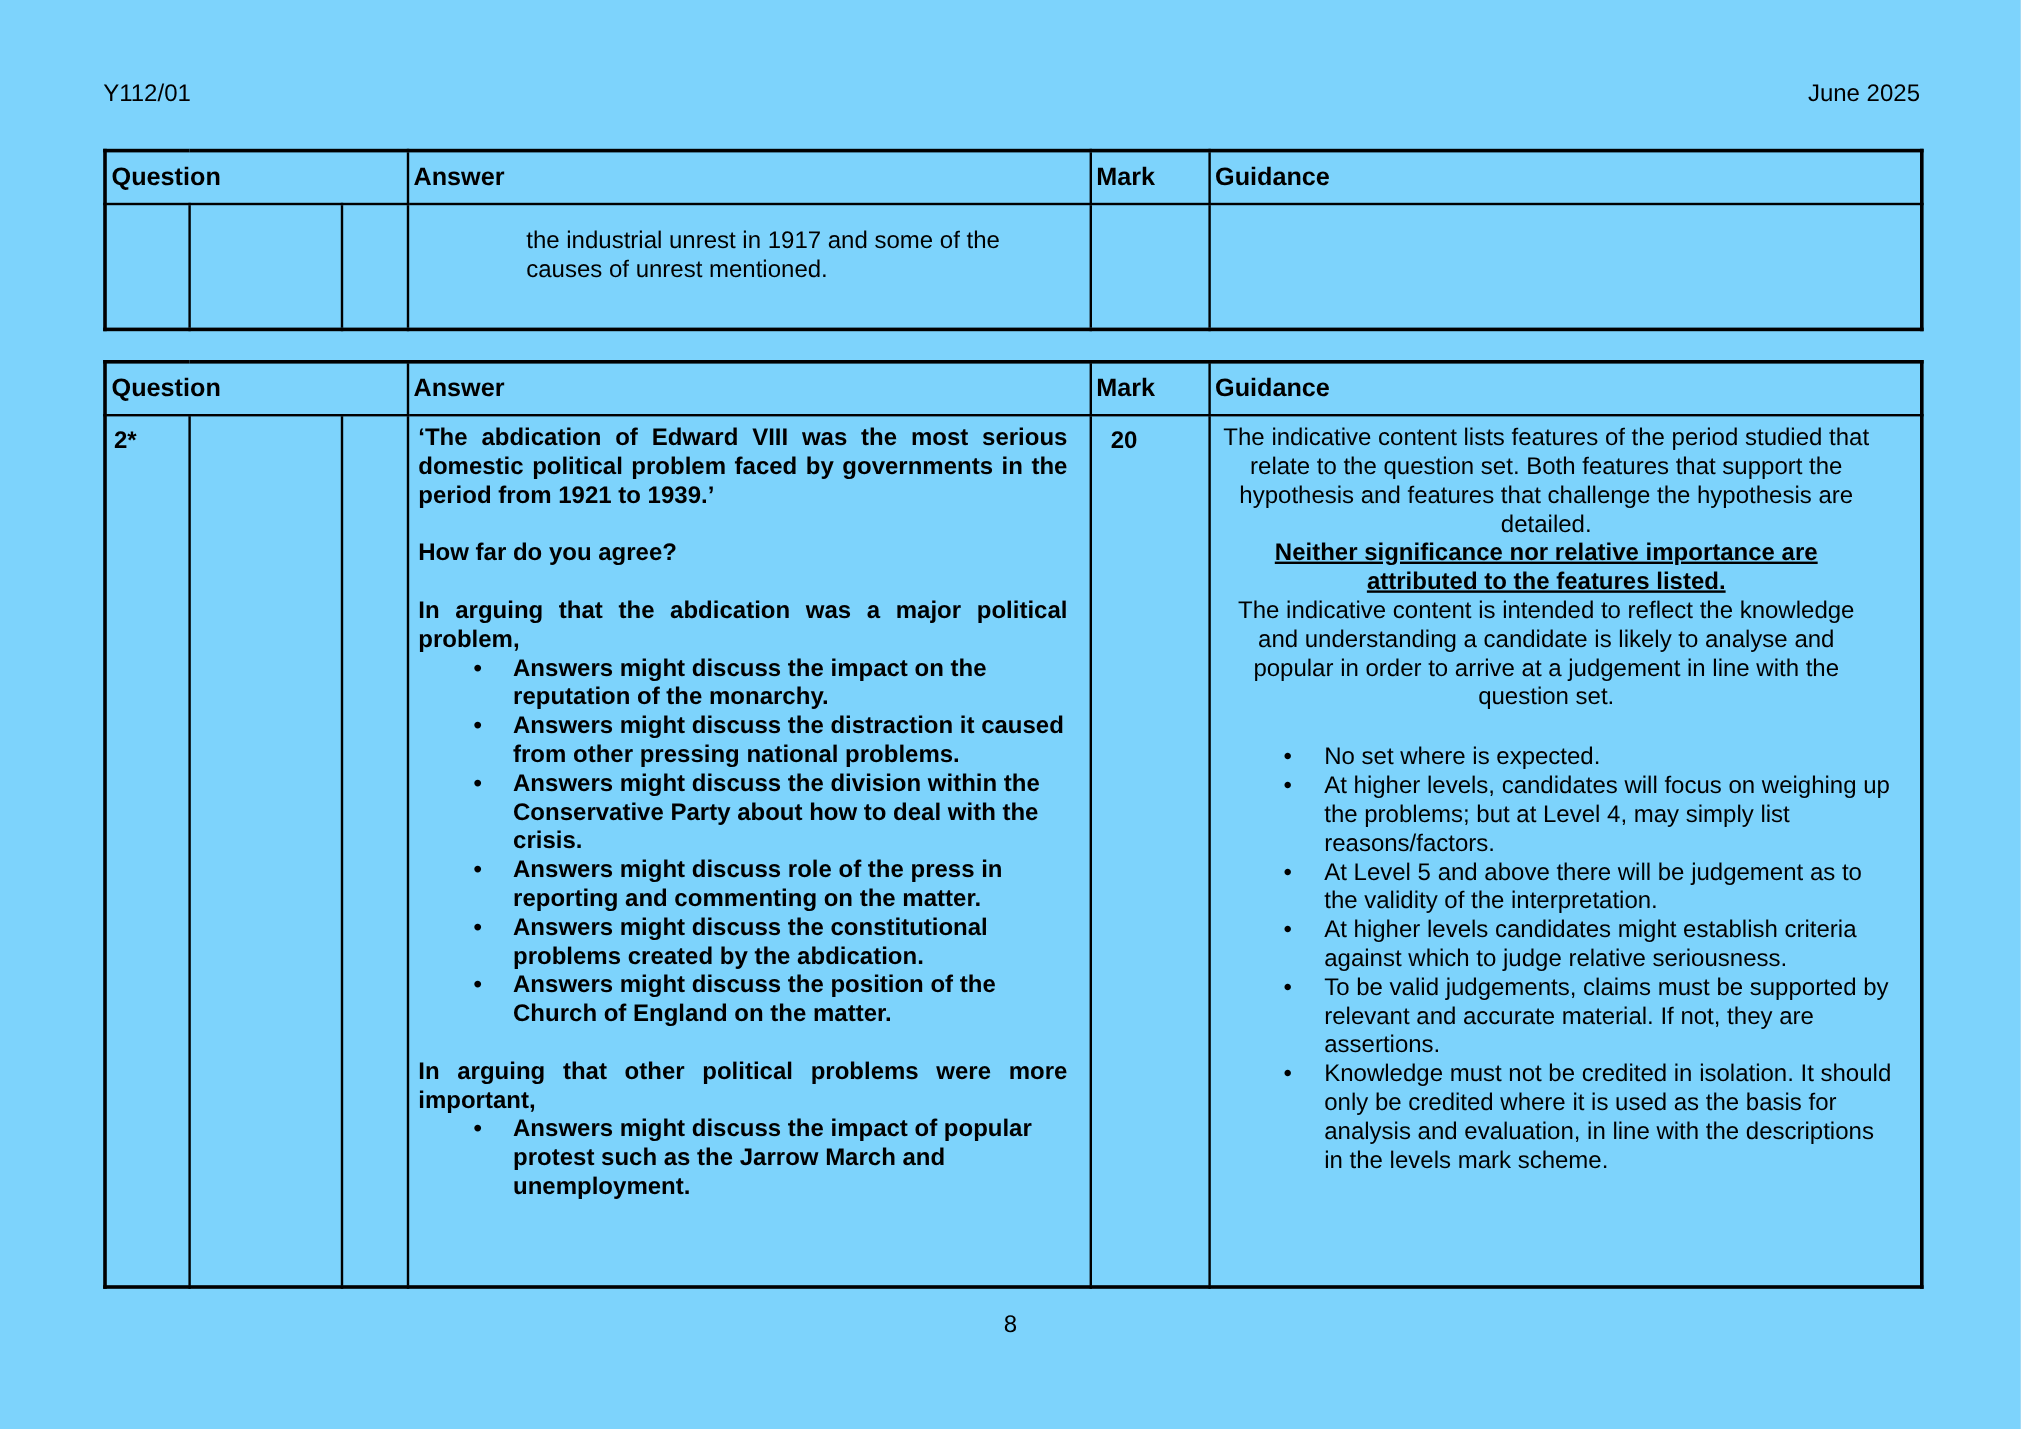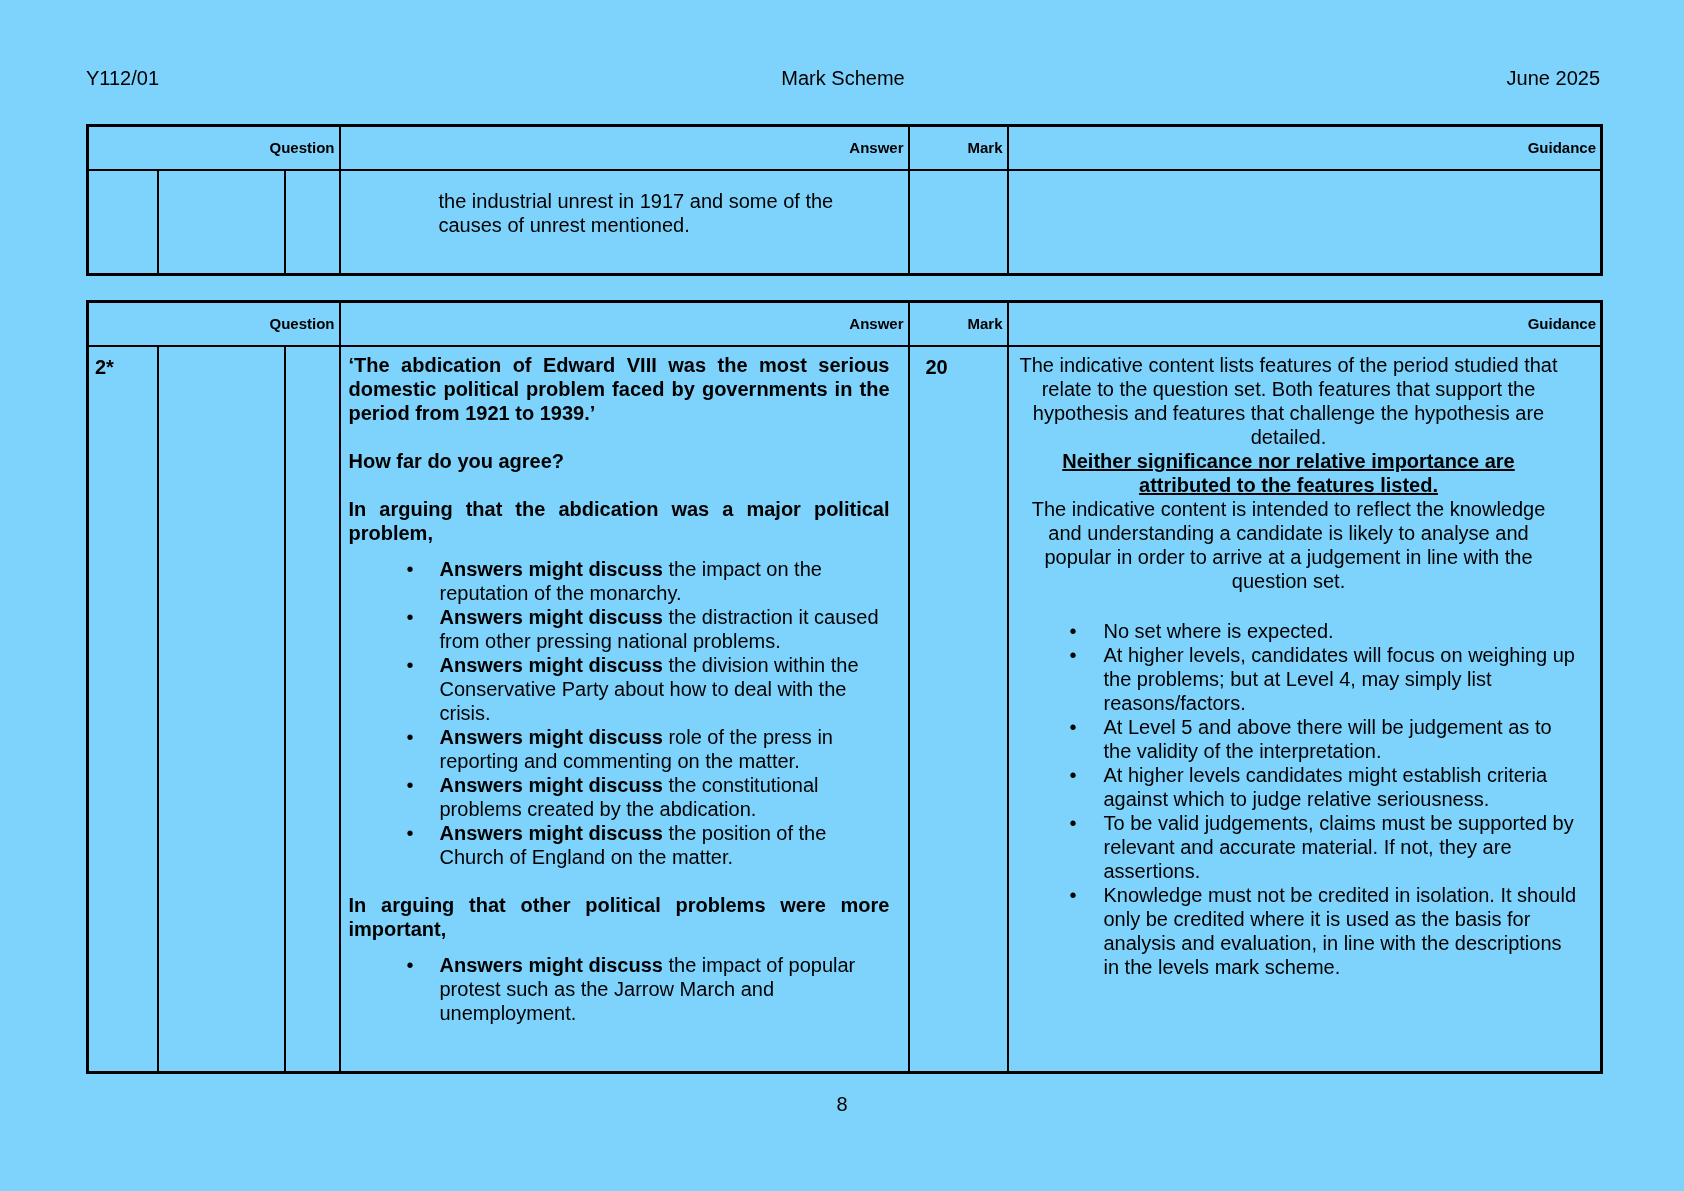--- a/index.html
+++ b/index.html
@@ -10,56 +10,55 @@
   }
   .doc-header{position:absolute;left:86px;top:66px;width:1514px;display:flex;}
   .doc-header>span{flex:1;}
   .hd-center{text-align:center;}
   .hd-right{text-align:right;}
 
   table.ms{position:absolute;left:86px;width:1514px;border-collapse:collapse;table-layout:fixed;border:3px solid #000;}
   #table1{top:124px;}
   #table2{top:300px;}
   th,td{border:2px solid #000;vertical-align:top;padding:0;}
-  th{font-size:15px;font-weight:bold;text-align:right;vertical-align:middle;padding:9px 4px;}
+  th{font-size:21px;font-weight:bold;text-align:left;vertical-align:middle;padding:9px 4px;}
   #table1 td{height:96px;}
   #table2 tr.body-row td{height:708px;}
 
   .t1-answer{padding:6px 10px 0 86px;}
   .t1-answer p{margin:12px;max-width:450px;}
 
   .q-cell{padding:8px 6px;font-weight:bold;}
   .mark-cell{padding:8px 4px 0 16px;font-weight:bold;}
 
   .answer-cell{padding:6px 16px 8px 8px;}
   .answer-cell p{margin:0;max-width:541px;}
   .quote{font-weight:bold;text-align:justify;}
   .prompt{font-weight:bold;margin-top:24px !important;}
   .section-heading{font-weight:bold;text-align:justify;margin-top:24px !important;}
-  ul.bullets{list-style:none;margin:12px;padding:0 0 0 79px;max-width:462px;}
+  ul.bullets{list-style:none;margin:0;padding:0 0 0 79px;max-width:462px;font-weight:bold;}
   ul.bullets li{position:relative;}
   ul.bullets li::before{content:"\2022";position:absolute;left:-33px;}
 
   .guidance-cell{padding:6px 10px 8px 10px;}
   .guidance-cell p{margin:0;max-width:540px;text-align:center;}
   .g-emphasis{font-weight:bold;text-decoration:underline;}
   ul.g-bullets{list-style:none;margin:26px 0 0 0;padding:0 14px 0 85px;}
   ul.g-bullets li{position:relative;}
   ul.g-bullets li::before{content:"\2022";position:absolute;left:-34px;}
 
   .page-number{position:absolute;top:1092px;left:0;width:100%;text-align:center;}
 </style>
 </head>
 <body>
 
 <div class="page">
 
   <div class="doc-header">
     <span>Y112/01</span>
-    <span class="hd-center">Mark Scheme</span>
     <span class="hd-right">June 2025</span>
   </div>
 
   <table class="ms" id="table1">
     <colgroup>
       <col style="width:70px">
         <col style="width:127px">
         <col style="width:55px">
       <col style="width:569px">
         <col style="width:99px">

